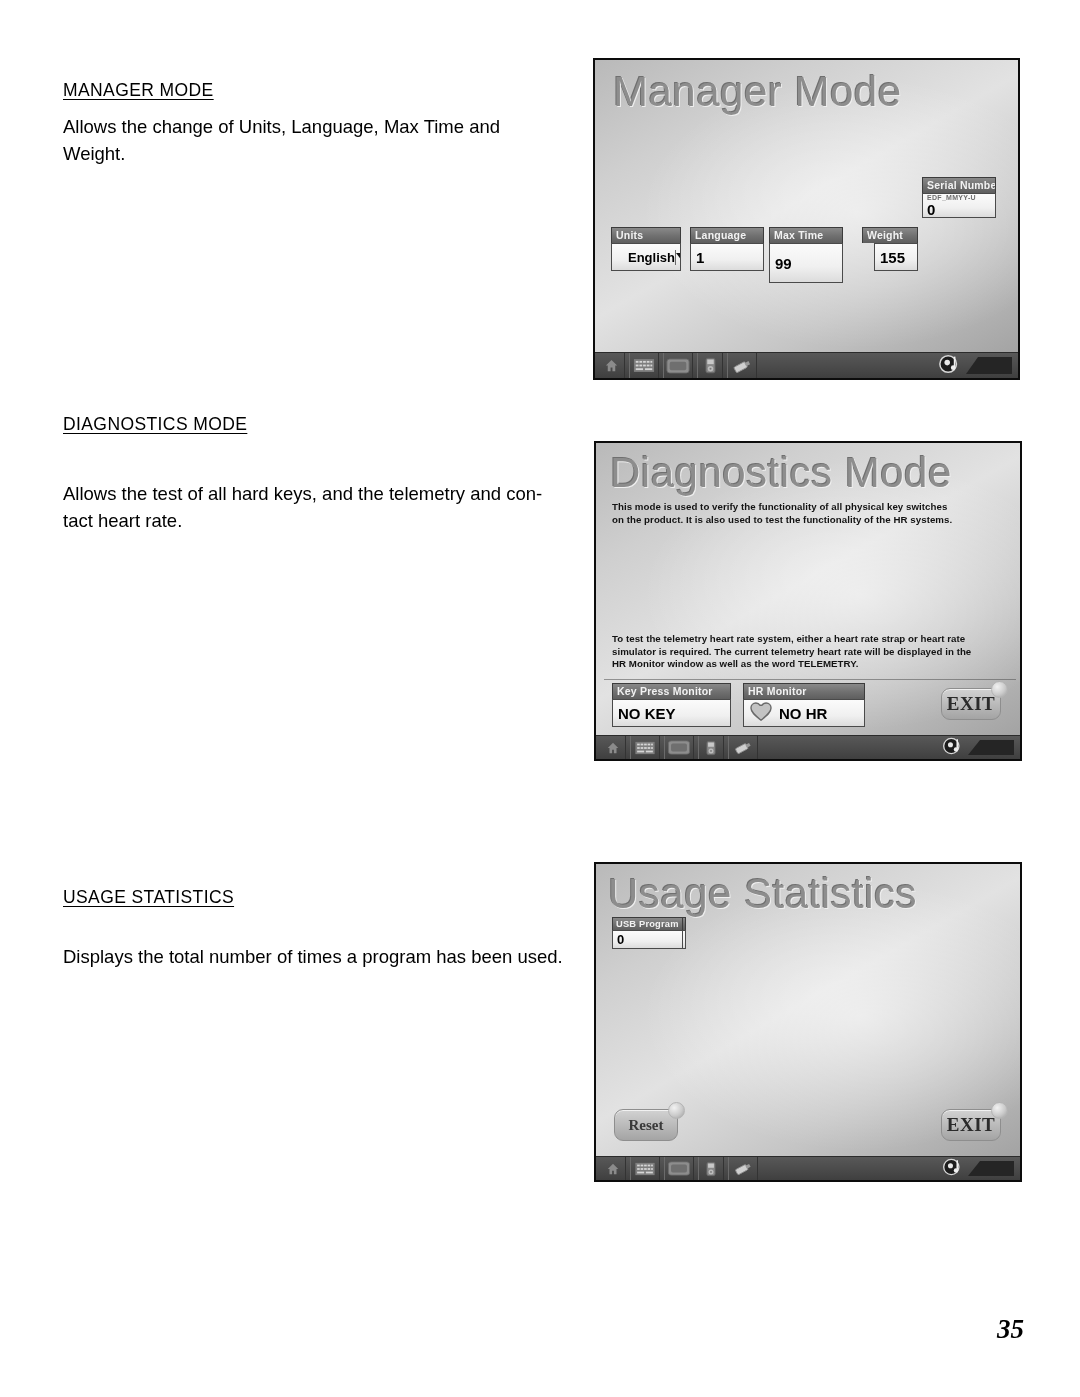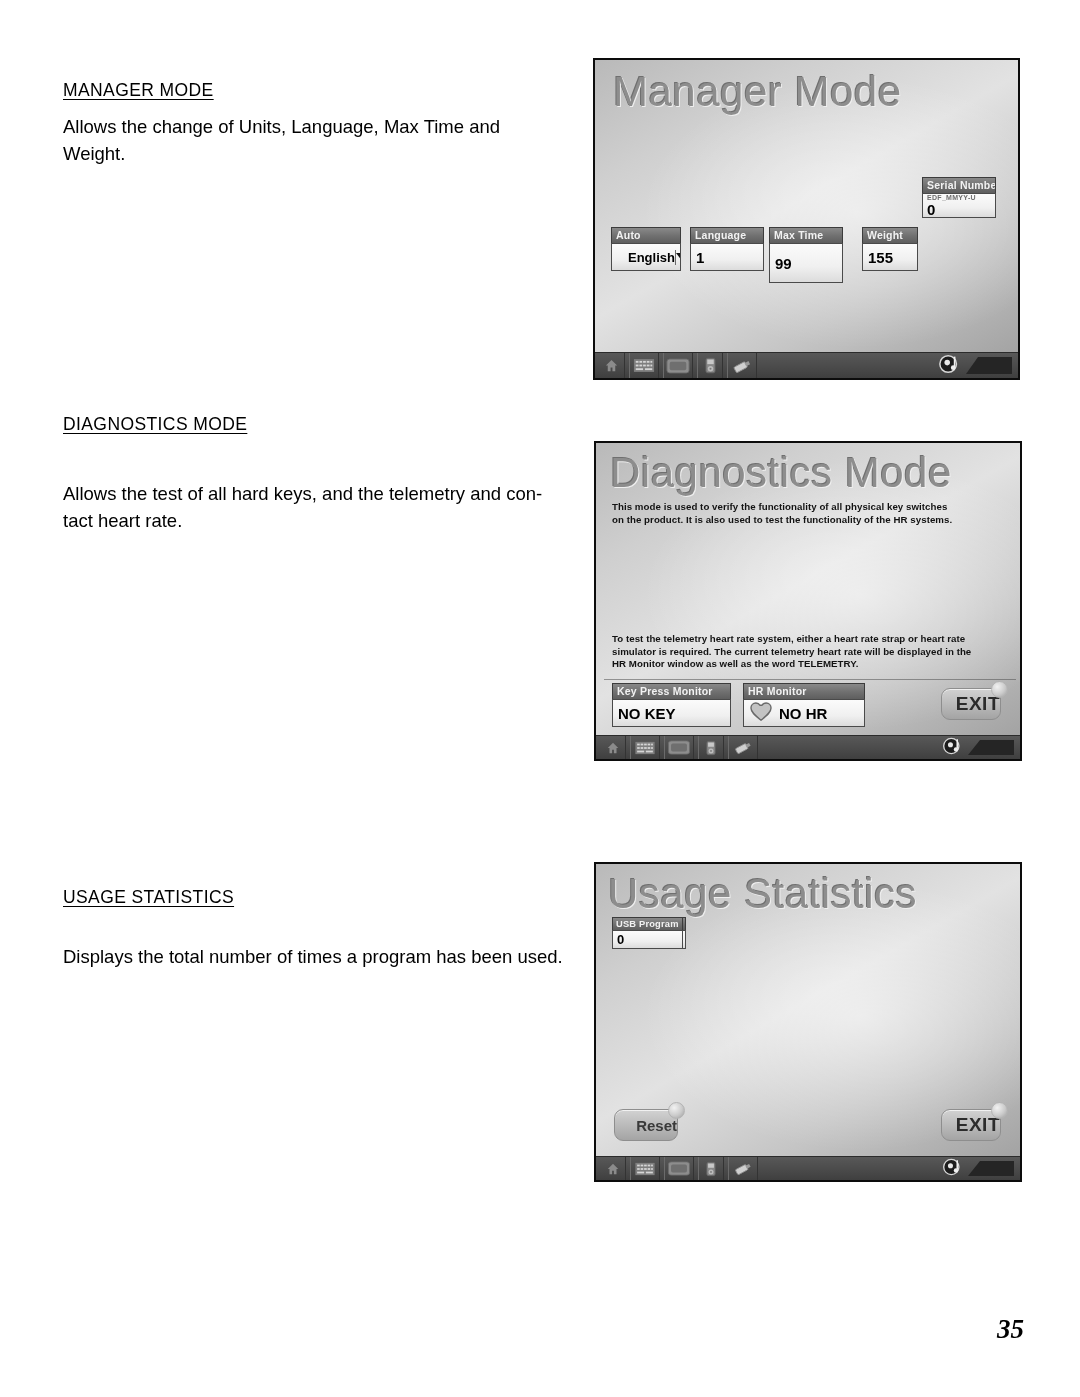--- a/index.html
+++ b/index.html
@@ -102,23 +102,24 @@
   .serial .val{ flex-direction:column; align-items:flex-start; justify-content:center; padding:0 4px; }
   .serial .mmyy{ font-size:7px; font-weight:bold; color:#6d6d6d; letter-spacing:.3px; line-height:8px; }
   .serial .num{ font-size:15px; font-weight:bold; color:#000; line-height:15px; }
 
   
   .btn{
     position:absolute;
     background:linear-gradient(180deg,#d2d2d2 0%,#bdbdbd 45%,#a4a4a4 100%);
     border:1px solid #8e8e8e;
     border-radius:9px;
-    display:flex; align-items:center; justify-content:flex-end;
+    display:flex; align-items:center; justify-content:center;
     color:#3a3a3a; font-weight:bold;
     box-shadow:inset 0 1px 0 rgba(255,255,255,.7);
+    font-family:Liberation Serif, serif;
   }
   .btn .knob{
     position:absolute; right:-8px; top:-8px;
     width:17px; height:17px; border-radius:50%;
     background:radial-gradient(circle at 35% 32%,#f2f2f2 0%,#cbcbcb 55%,#9d9d9d 100%);
     border:1px solid #b4b4b4;
     font-size:5px; color:#8d8d8d;
     display:flex; align-items:center; justify-content:center;
   }
   .btn.exit{ color:#2b2b2b; font-size:19px; letter-spacing:.5px; }
@@ -198,21 +199,21 @@
 
     <div class="fld serial" style="left:327px; top:117px; width:74px;">
       <div class="cap">Serial Number</div>
       <div class="val" style="height:25px;">
         <span class="mmyy">EDF_MMYY-U</span>
         <span class="num">0</span>
       </div>
     </div>
 
     <div class="fld" style="left:16px; top:167px; width:70px;">
-      <div class="cap">Auto</div>
+      <div class="cap">Units</div>
       <div class="val" style="height:28px; padding:0 0 0 16px;">
         <div class="dd">
           <span class="dd-text">English</span>
           <span class="dd-arrow">
               <span class="caret"></span>
             </span>
         </div>
       </div>
     </div>
 
@@ -221,21 +222,21 @@
       <div class="val" style="height:28px;">1</div>
     </div>
 
     <div class="fld" style="left:174px; top:167px; width:74px;">
       <div class="cap">Max Time</div>
       <div class="val" style="height:40px;">99</div>
     </div>
 
     <div class="fld" style="left:267px; top:167px; width:56px;border-radius:22px;">
       <div class="cap">Weight</div>
-      <div class="val" style="height:28px;">155</div>
+      <div class="val" style="height:28px;margin-left:12px;">155</div>
     </div>
 
     <div class="btn" style="left:18px; top:302px; width:58px; height:28px; font-size:11px;">
       <span>Cancel</span>
       <span class="knob"></span>
     </div>
     <div class="btn" style="left:345px; top:302px; width:62px; height:28px; font-size:9px;">
       <span>Save And Exit</span>
       <span class="knob"></span>
     </div>

